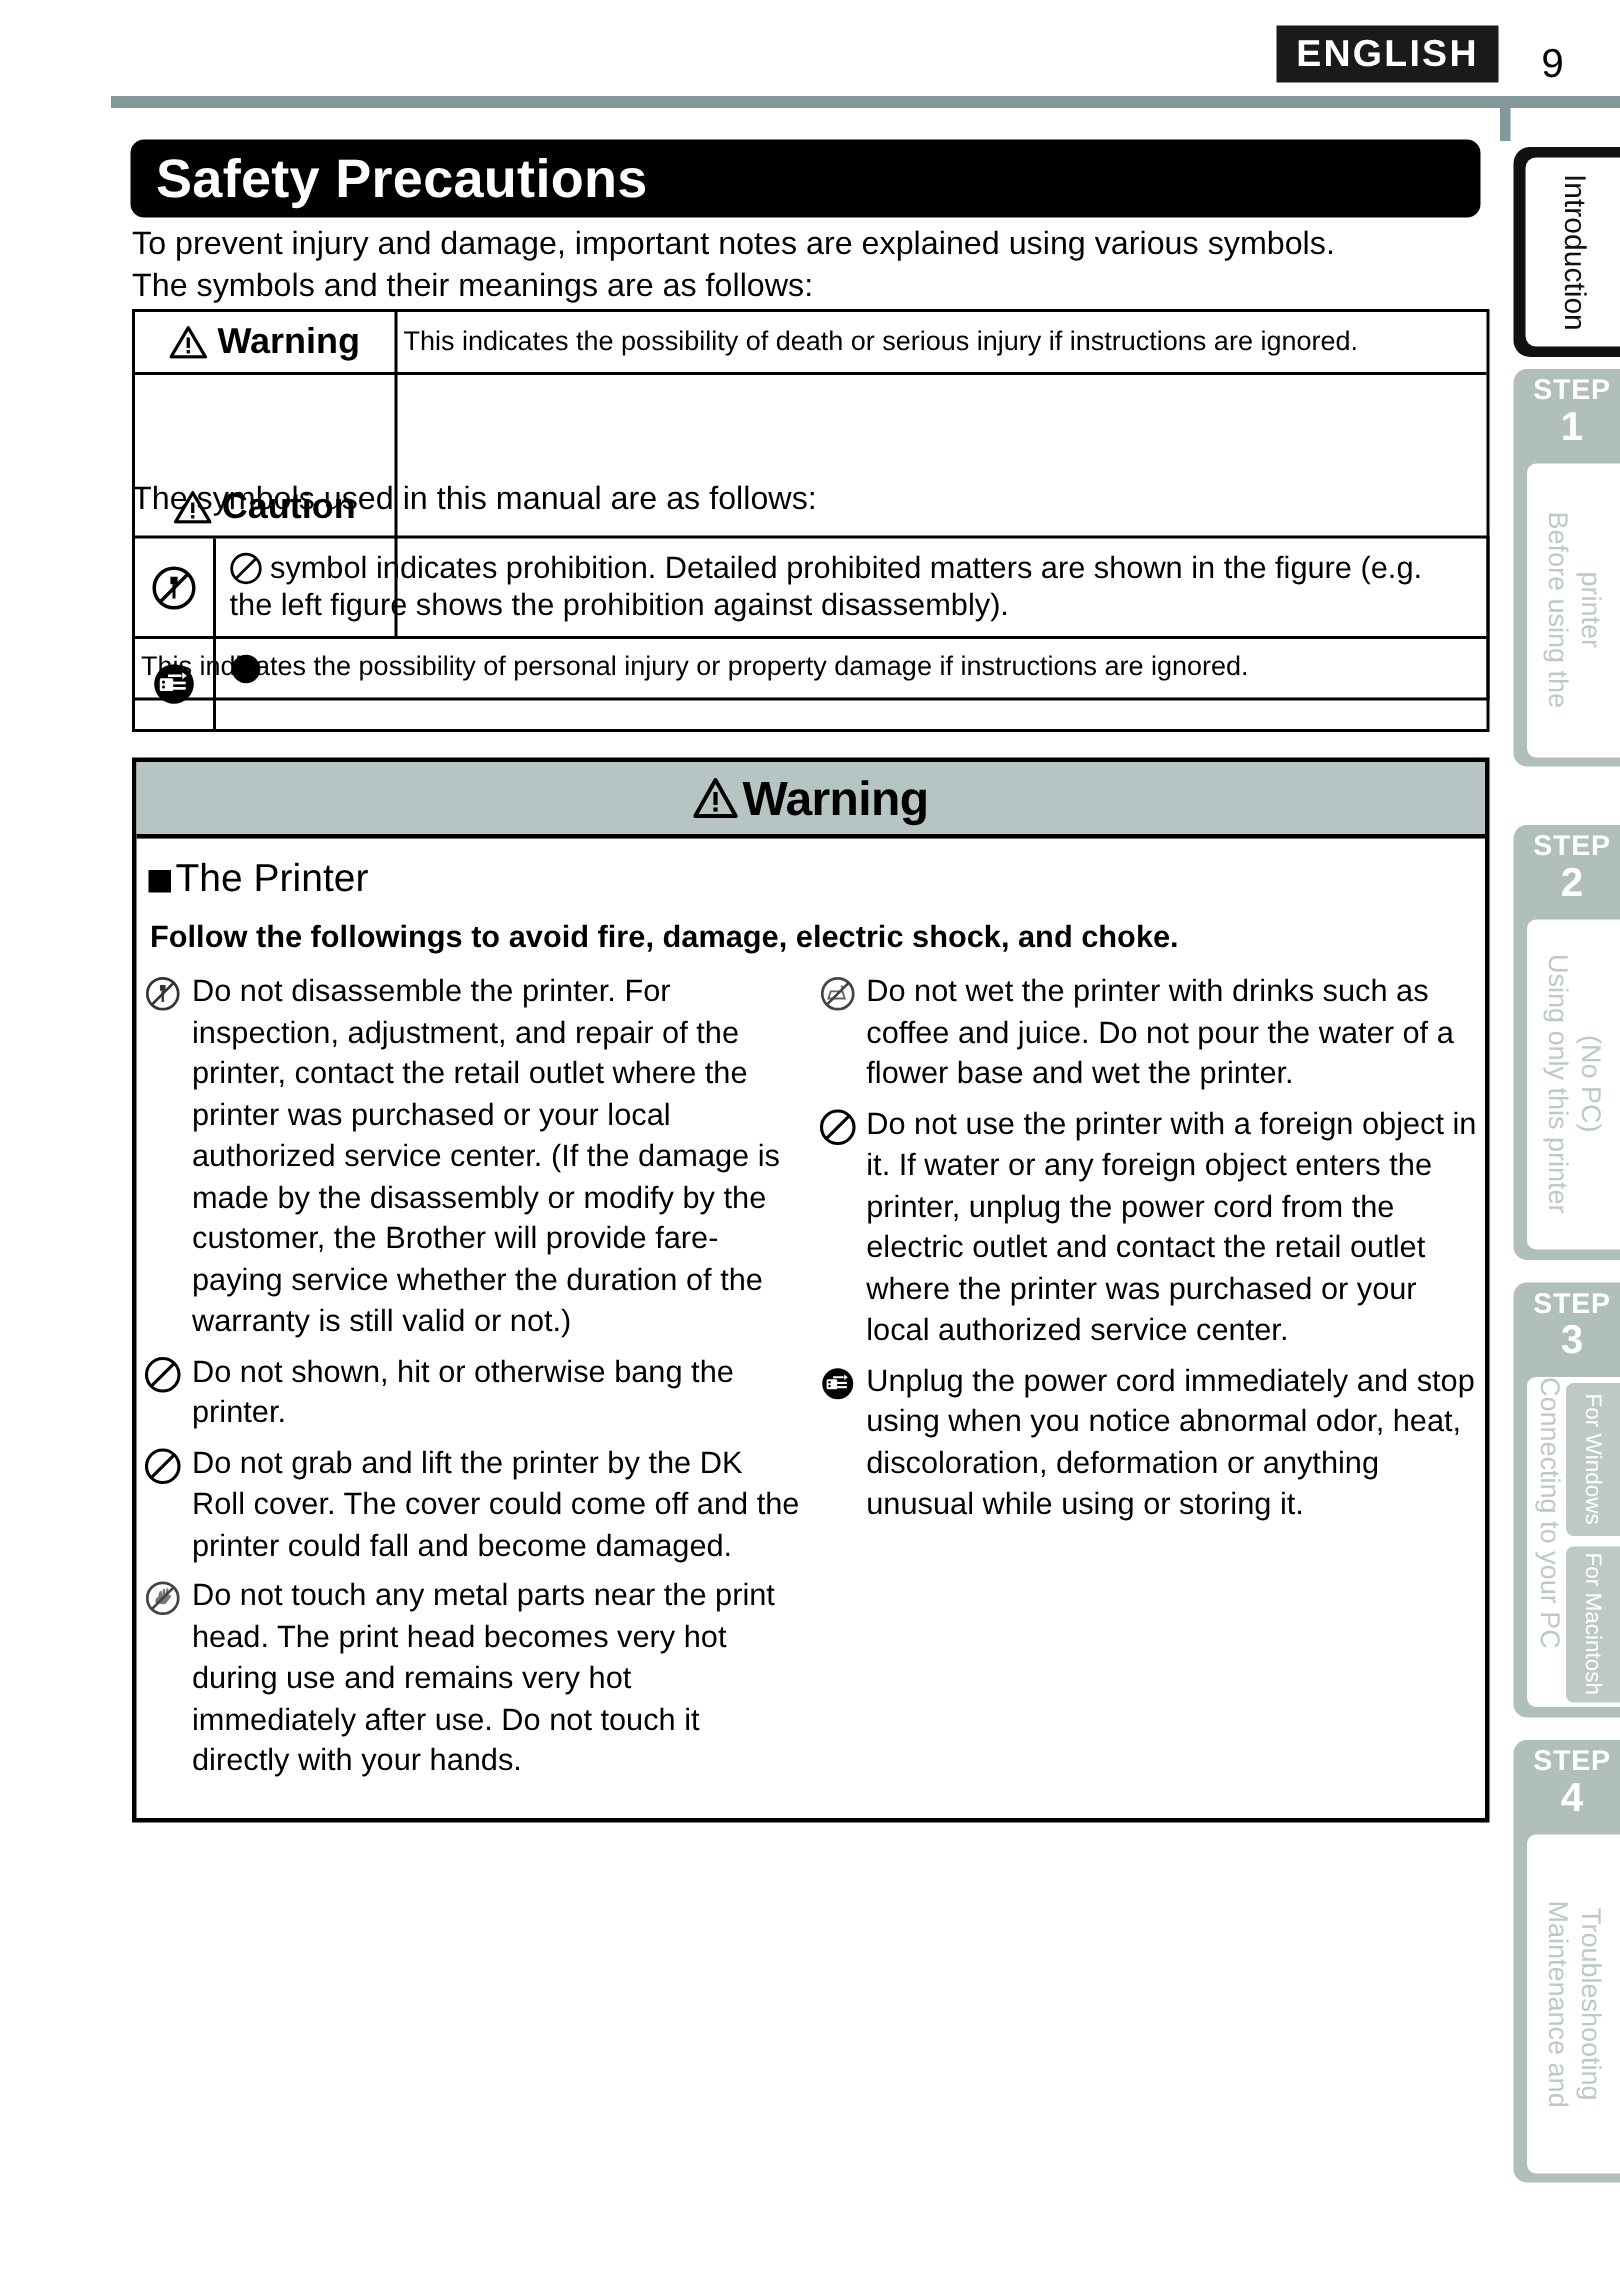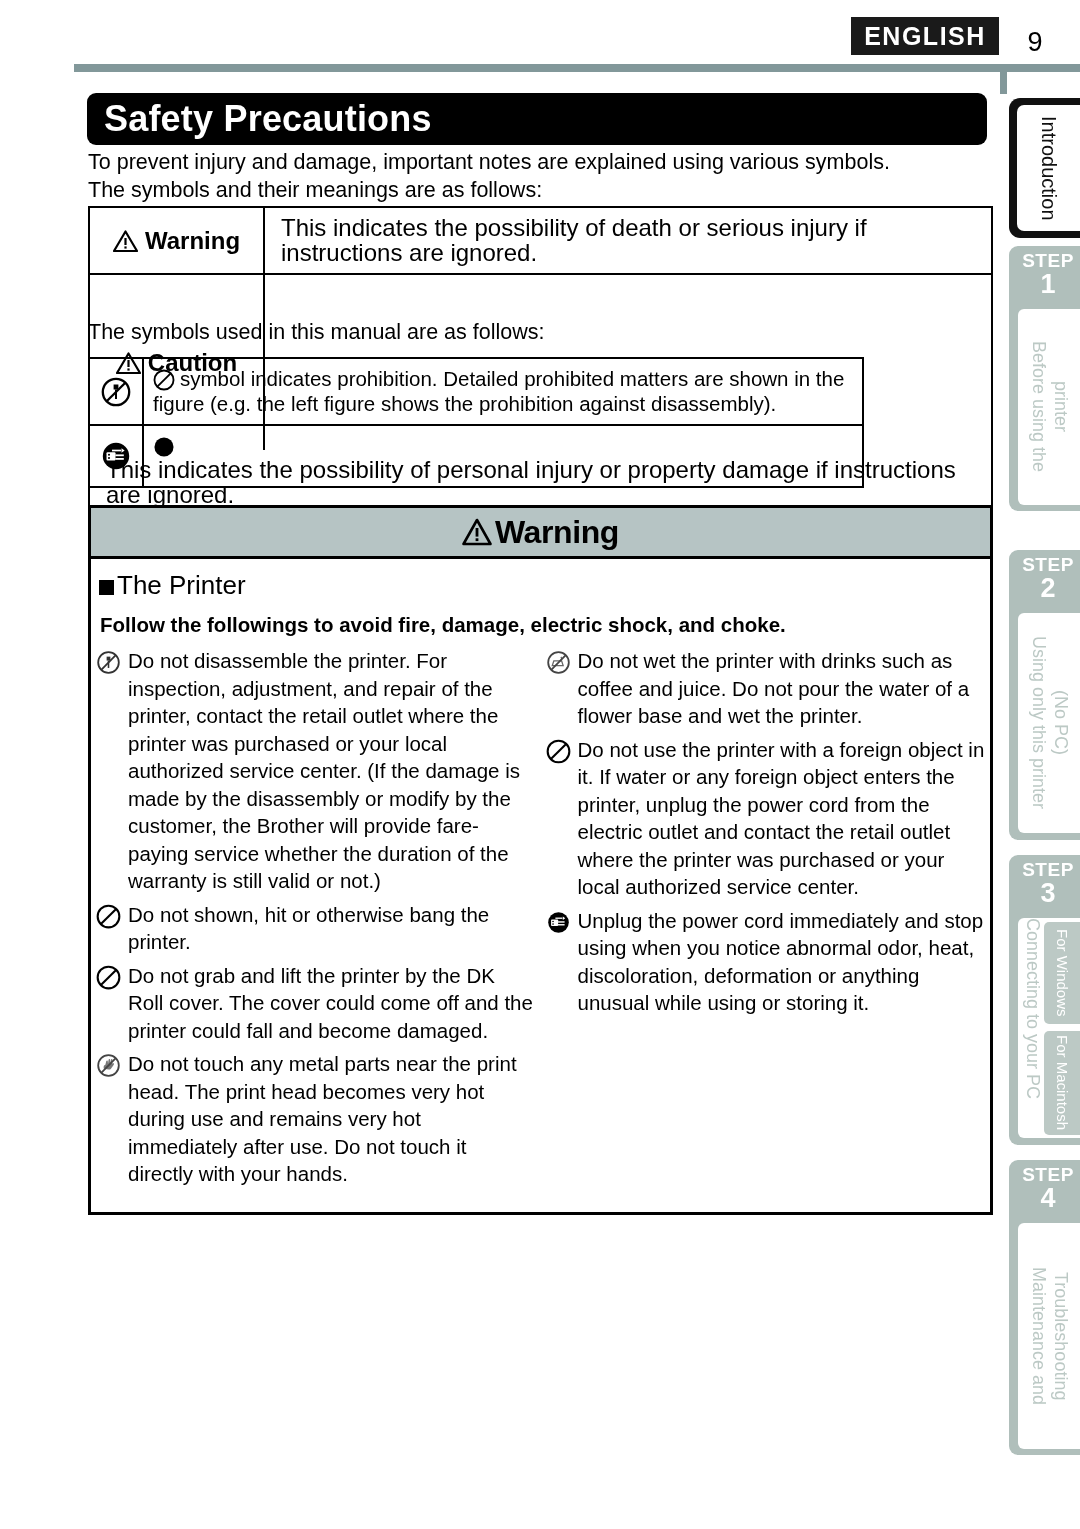--- a/index.html
+++ b/index.html
@@ -110,23 +110,23 @@
     display: flex;
     align-items: center;
     justify-content: center;
     font-size: 24px;
     font-weight: bold;
     padding: 6px 0;
     box-sizing: border-box;
   }
   #meaning-table .desc {
     flex: 1;
-    font-size: 24px;
+    font-size: 18px;
     line-height: 25px;
-    padding: 7px 9px 8px 16px;
+    padding: 7px 9px 8px 4px;
     box-sizing: border-box;
   }
   .tri-icon {
     display: inline-block;
     width: 25px;
     height: 22px;
     margin-right: 7px;
     position: relative;
     vertical-align: -3px;
   }
@@ -137,21 +137,21 @@
     left: 88px;
     top: 320px;
     font-size: 21.5px;
   }
 
   
   #symbol-table {
     position: absolute;
     left: 88px;
     top: 357px;
-    width: 776px;
+    width: 905px;
     border: 2.5px solid #000;
     box-sizing: border-box;
   }
   #symbol-table .row {
     display: flex;
     border-bottom: 2.5px solid #000;
     min-height: 60px;
   }
   #symbol-table .row:last-child { border-bottom: none; }
   #symbol-table .sym {

